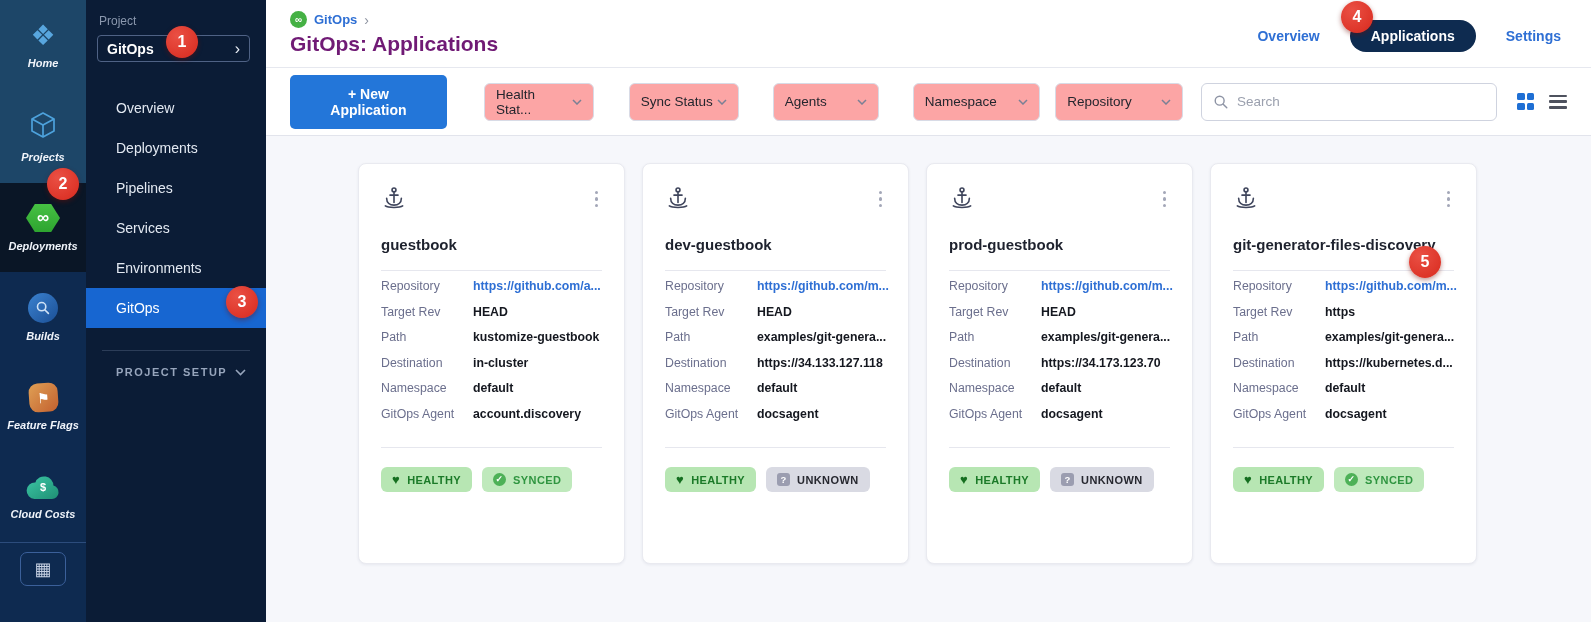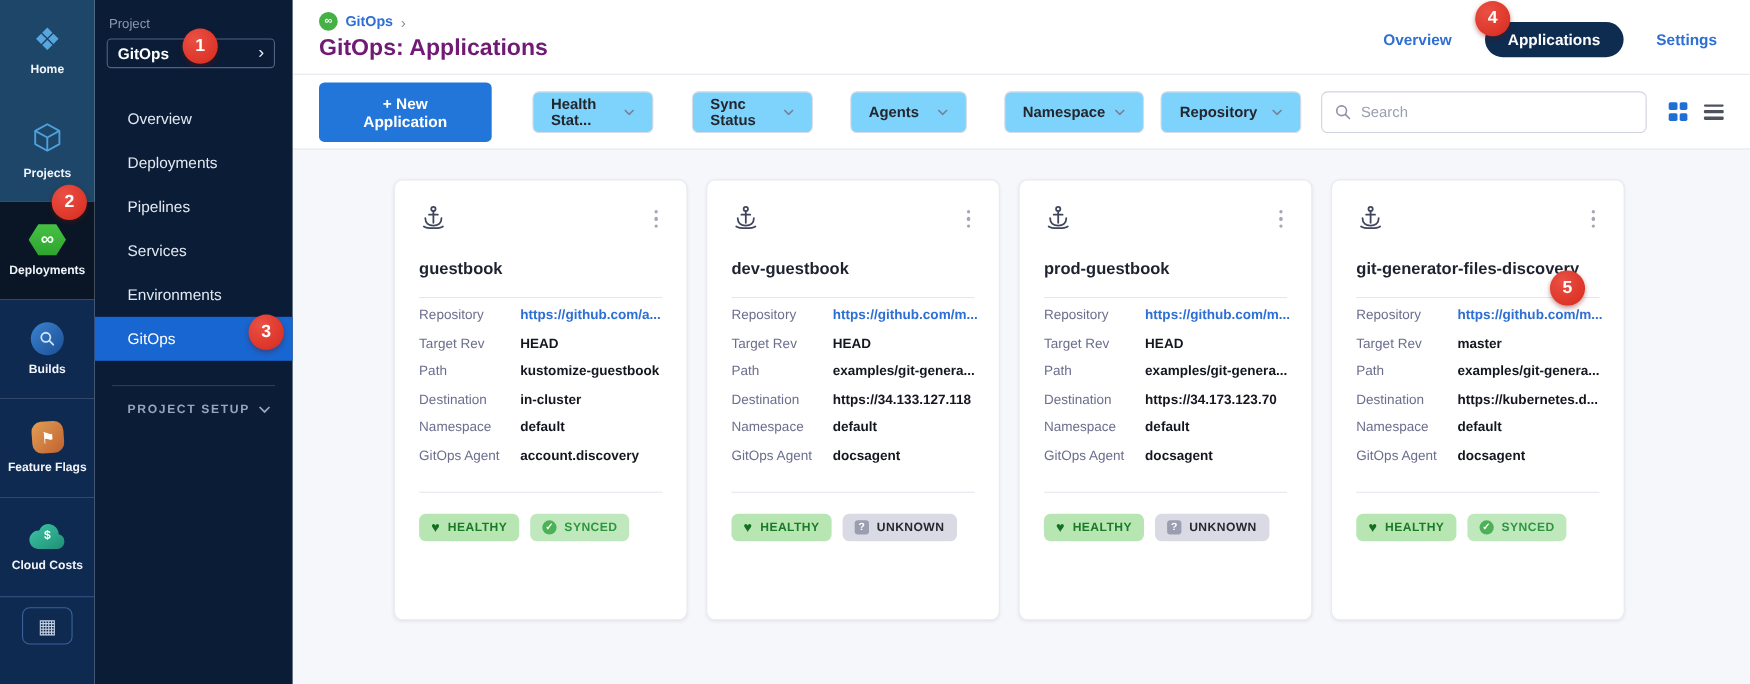--- a/index.html
+++ b/index.html
@@ -2,21 +2,21 @@
 <html><head>
 <meta charset="utf-8">
 <style>
   * { margin:0; padding:0; box-sizing:border-box; }
   html,body { width:1591px; height:622px; font-family:"Liberation Sans", sans-serif; background:#f6f7fb; }
   #stage { position:relative; width:1591px; height:622px; overflow:hidden; background:#f6f7fb; }
 
   
   .rail { position:absolute; left:0; top:0; width:86px; height:622px; display:flex; flex-direction:column; z-index:3; }
   .rail-item { display:flex; flex-direction:column; align-items:center; justify-content:center; gap:7px; }
-  .rail-item .rlabel { font-size:11px; font-weight:700; color:#f0f4fa; text-align:left; line-height:12px; }
+  .rail-item .rlabel { font-size:11px; font-weight:700; color:#f0f4fa; text-align:left; line-height:12px;font-style:italic; }
   .ri-home, .ri-projects { background:#1d4668; }
   .ri-home { height:90px; }
   .ri-projects { height:93px; }
   .ri-deployments { height:89px; background:#0a1626; }
   .ri-builds, .ri-flags, .ri-costs { height:90px; background:#0e2a50; }
   .rail-bottom { flex:1; background:#0e2a50; border-top:1px solid #2c4c7c; display:flex; justify-content:center; }
   .apps-grid-btn { margin-top:9px; width:46px; height:34px; border:1px solid #3b609a; border-radius:7px; display:flex; align-items:center; justify-content:center; color:#c5d0e2; font-size:18px; line-height:18px; }
   .glyph-home { color:#58a6de; font-size:28px; line-height:28px; }
   .hexagon { width:34px; height:30px; background:linear-gradient(180deg,#47c244,#2da32f); clip-path:polygon(26% 3%,74% 3%,100% 50%,74% 97%,26% 97%,0% 50%); display:flex; align-items:center; justify-content:center; color:#fff; font-size:17px; font-weight:700; line-height:30px; }
   .circle-build { width:30px; height:30px; border-radius:50%; background:linear-gradient(135deg,#3b82d0,#1b4f95); display:flex; align-items:center; justify-content:center; }
@@ -43,21 +43,21 @@
   .gitops-dot { width:17px; height:17px; border-radius:50%; background:#45b144; color:#fff; font-size:10px; font-weight:700; display:flex; align-items:center; justify-content:center; }
   .crumb-link { font-size:13px; font-weight:600; color:#2e6fd4; cursor:pointer; }
   .crumb-sep { font-size:14px; color:#8d93a0; }
   .ptitle { position:absolute; left:24px; top:32px; font-size:21px; font-weight:700; color:#701a75; }
   .tabs { position:absolute; right:30px; top:20px; display:flex; align-items:center; gap:30px; }
   .tab-link { font-size:14px; font-weight:600; color:#2e6fd4; cursor:pointer; }
   .tab-pill { background:#0e2b50; color:#fff; font-size:14px; font-weight:600; border-radius:17px; padding:8px 21px; cursor:pointer; }
 
   .toolbar { background:#fff; height:68px; border-bottom:1px solid #e2e4ec; display:flex; align-items:center; padding:0 24px; }
   .btn-new { background:#2376d9; color:#fff; font-size:14px; font-weight:700; border:none; border-radius:5px; padding:11px 19px; cursor:pointer; }
-  .filter { height:38px; background:#7dd3fc; border:1px solid #d8dbe6; border-radius:6px; display:flex; align-items:center; padding:0 16px; font-size:13.5px; font-weight:700; color:#24262e; cursor:pointer; }
+  .filter { height:38px; background:#fca5a5; border:1px solid #d8dbe6; border-radius:6px; display:flex; align-items:center; padding:0 11px; font-size:13.5px; font-weight:400; color:#24262e; cursor:pointer; }
   .filter .fchev { margin-left:auto; display:flex; }
   .f0 { width:111px; margin-left:37px; } .f1 { width:111px; margin-left:35px; } .f2 { width:107px; margin-left:34px; }
   .f3 { width:129px; margin-left:34px; } .f4 { width:129px; margin-left:15px; }
   .searchbox { margin-left:18px; width:300px; height:38px; border:1px solid #cfd3df; border-radius:6px; background:#fff; display:flex; align-items:center; padding:0 11px; gap:8px; }
   .searchbox input { border:none; outline:none; flex:1; font-size:13.5px; font-family:"Liberation Sans",sans-serif; color:#24262e; background:transparent; }
   .searchbox input::placeholder { color:#9ba0ae; }
   .view-grid { margin-left:20px; width:17px; height:17px; display:grid; grid-template-columns:1fr 1fr; gap:2.5px; cursor:pointer; }
   .view-grid i { background:#1f6fd4; border-radius:1.5px; }
   .view-list { margin-left:15px; width:18px; height:14px; display:flex; flex-direction:column; justify-content:space-between; cursor:pointer; }
   .view-list i { height:2.6px; background:#4e525e; border-radius:1px; }
@@ -443,21 +443,21 @@
         </div>
         <div class="cname">git-generator-files-discovery</div>
         <div class="cdiv"></div>
         <div class="frows">
           <div class="frow">
               <span class="flabel">Repository</span>
               <span class="fval link">https://github.com/m...</span>
             </div>
           <div class="frow">
               <span class="flabel">Target Rev</span>
-              <span class="fval">master</span>
+              <span class="fval">https</span>
             </div>
           <div class="frow">
               <span class="flabel">Path</span>
               <span class="fval">examples/git-genera...</span>
             </div>
           <div class="frow">
               <span class="flabel">Destination</span>
               <span class="fval">https://kubernetes.d...</span>
             </div>
           <div class="frow">

